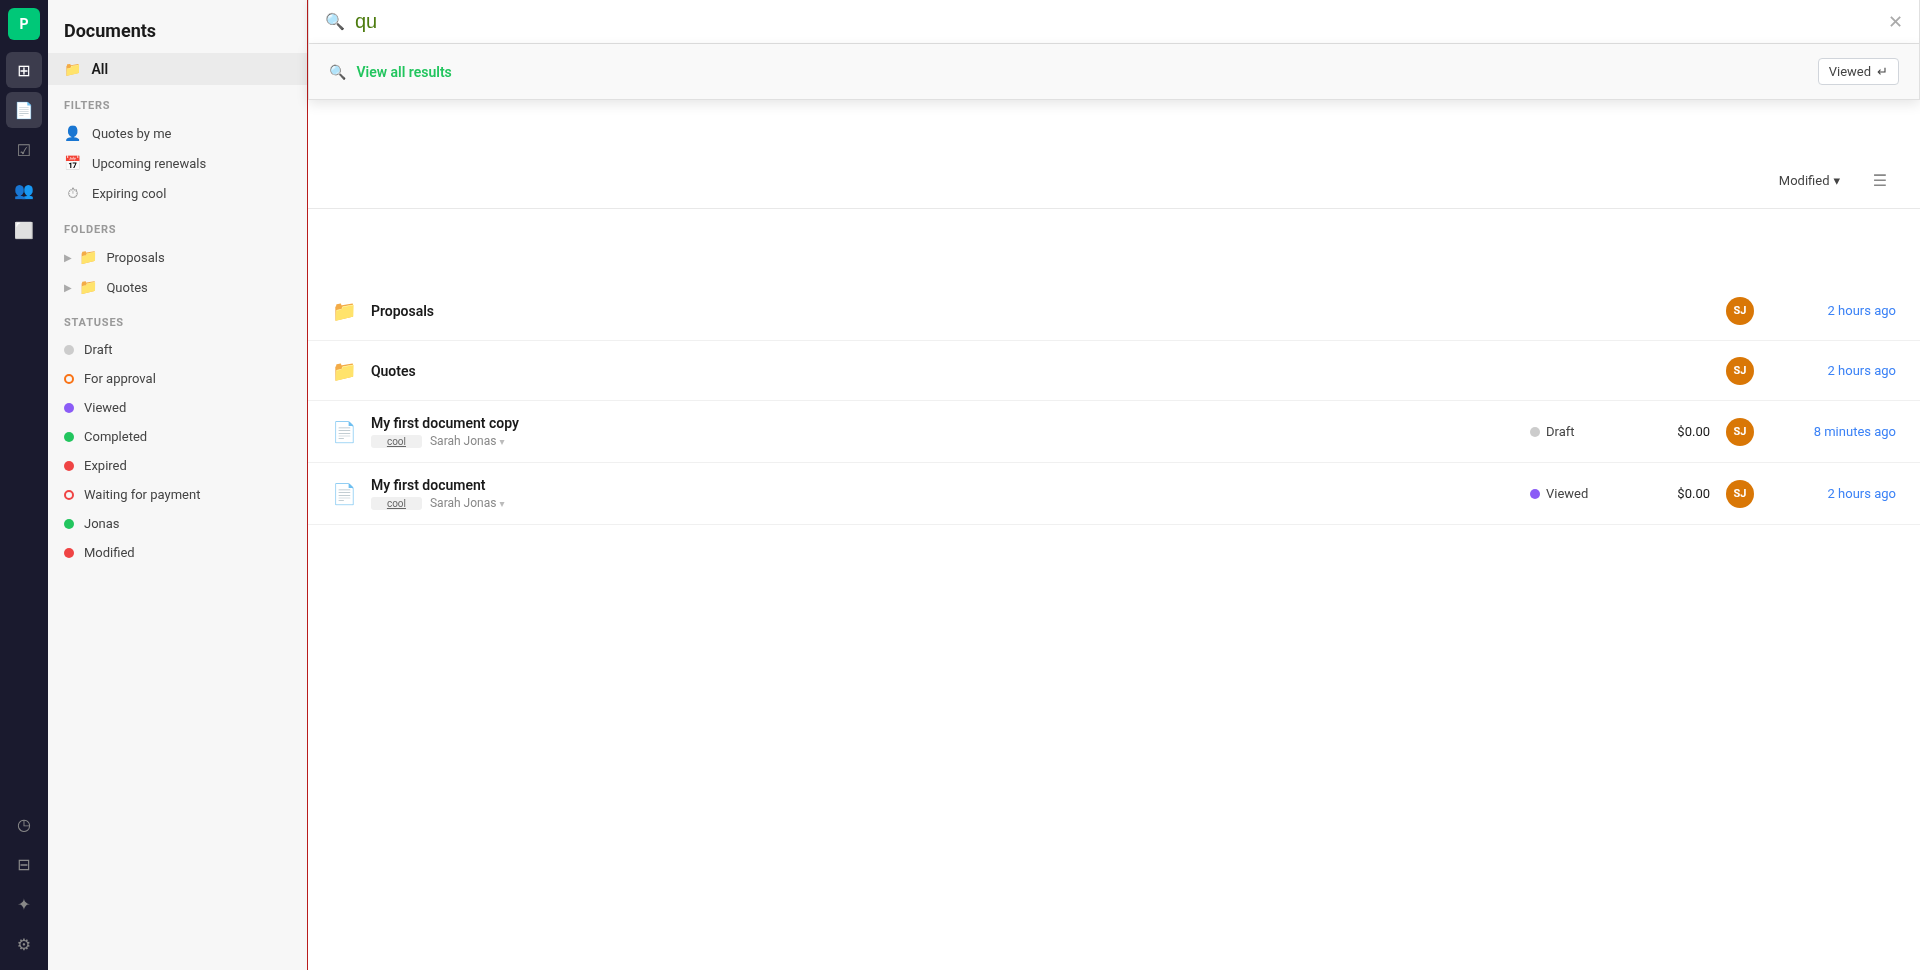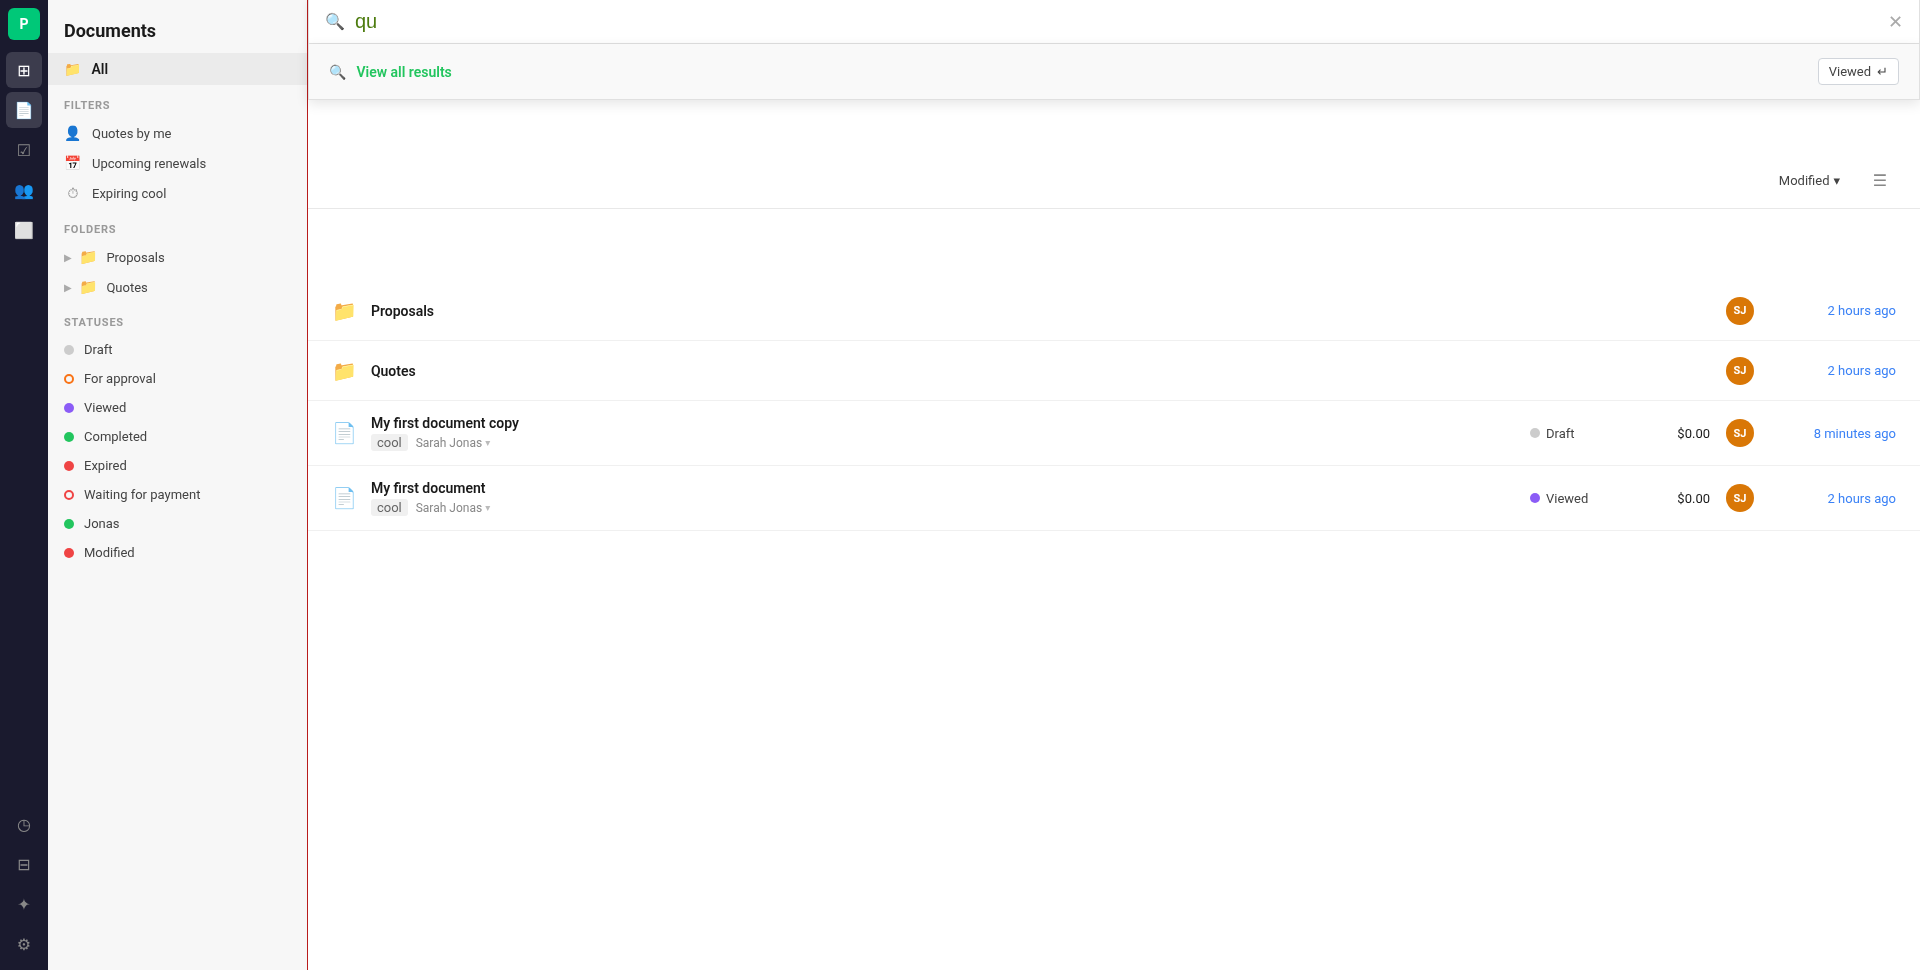--- a/index.html
+++ b/index.html
@@ -266,23 +266,24 @@
       cursor: pointer;
       min-height: 60px;
     }
     .row-icon { color: #bbb; font-size: 20px; margin-right: 14px; flex-shrink: 0; }
     .row-folder-icon { color: #ccc; font-size: 20px; margin-right: 14px; flex-shrink: 0; }
     .row-name { font-size: 14px; font-weight: 600; color: #1a1a1a; }
     .row-meta { display: flex; align-items: center; gap: 8px; margin-top: 3px; }
     .row-tag {
       background: #f0f0f0;
       border-radius: 3px;
-      padding: 1px 6px;
-      font-size: 13px;
+      padding: 1px 16px;
+      font-size: 10px;
       color: #666;
+      text-decoration: underline;
     }
     .row-owner {
       font-size: 12px; color: #888;
       display: flex; align-items: center; gap: 3px;
     }
     .row-owner-chevron { font-size: 10px; color: #bbb; }
     .row-spacer { flex: 1; }
     .row-status {
       display: flex; align-items: center; gap: 6px;
       font-size: 13px; color: #444;

